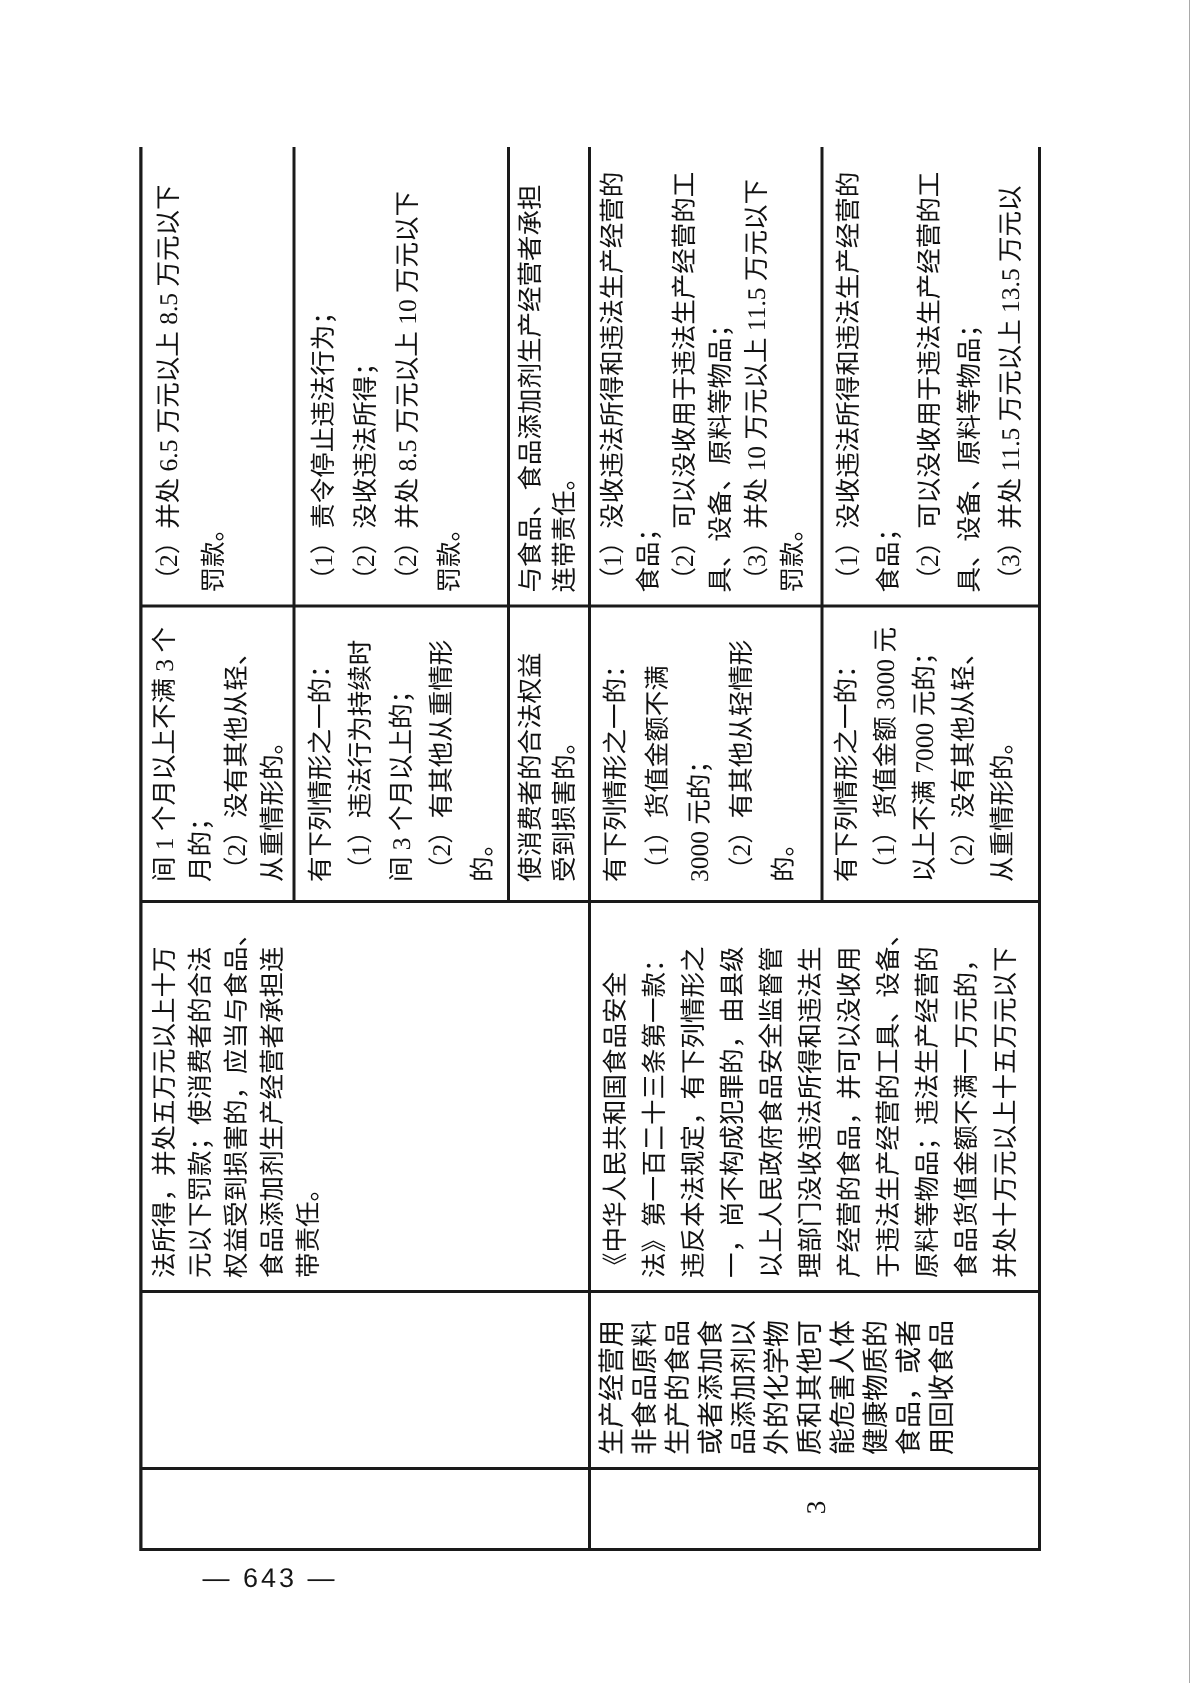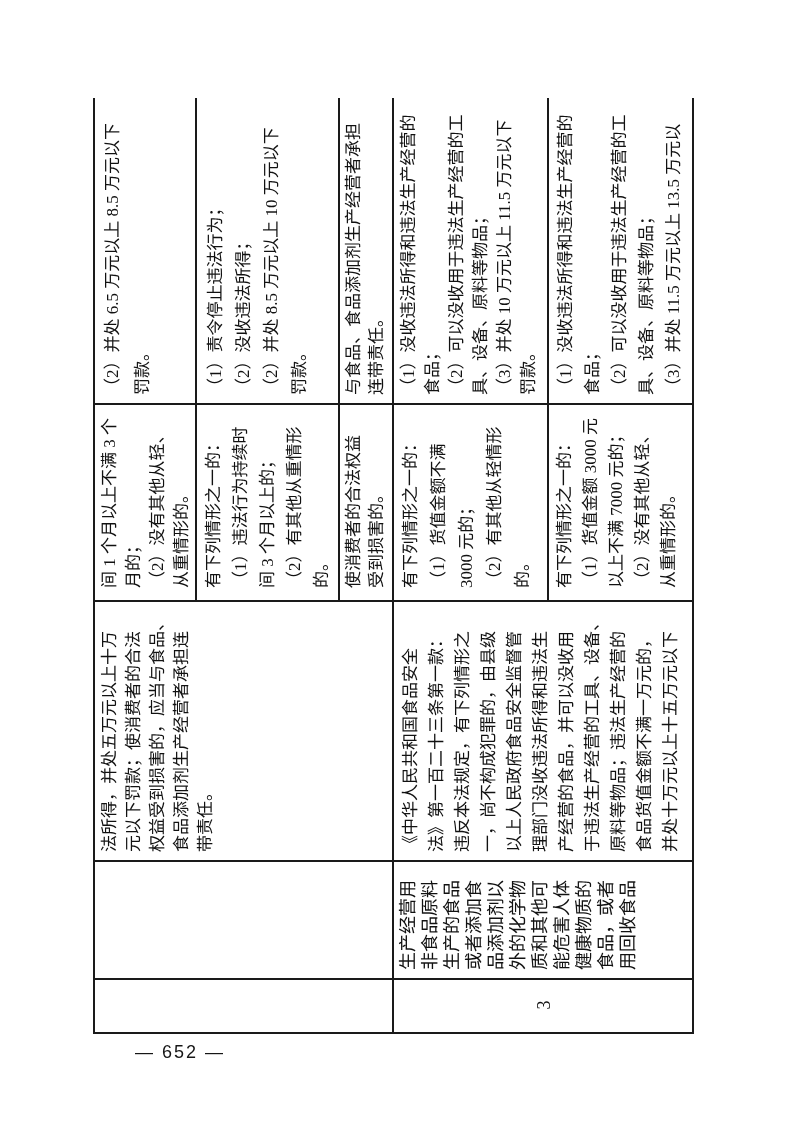--- a/index.html
+++ b/index.html
@@ -140,15 +140,15 @@
 从重情形的。</div>
       <div class="cell c-p5">（1）没收违法所得和违法生产经营的
 食品；
 （2）可以没收用于违法生产经营的工
 具、设备、原料等物品；
 （3）并处 11.5 万元以上 13.5 万元以</div>
 
     </div>
   </div>
 
-  <div class="page-number">— 652 —</div>
+  <div class="page-number">— 643 —</div>
 
 </div>
 
 </body></html>

